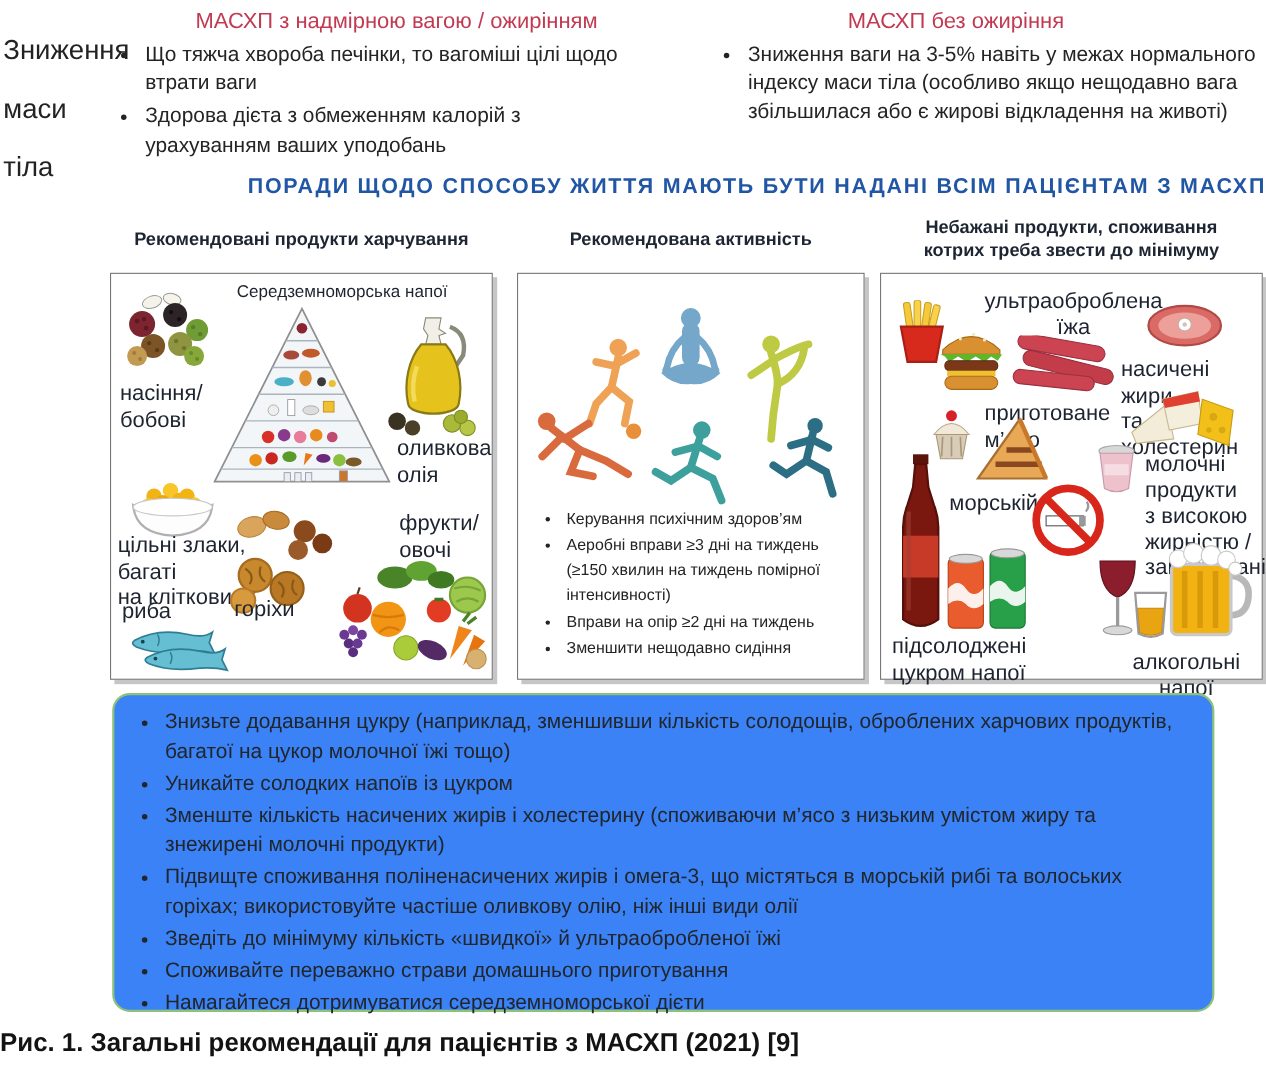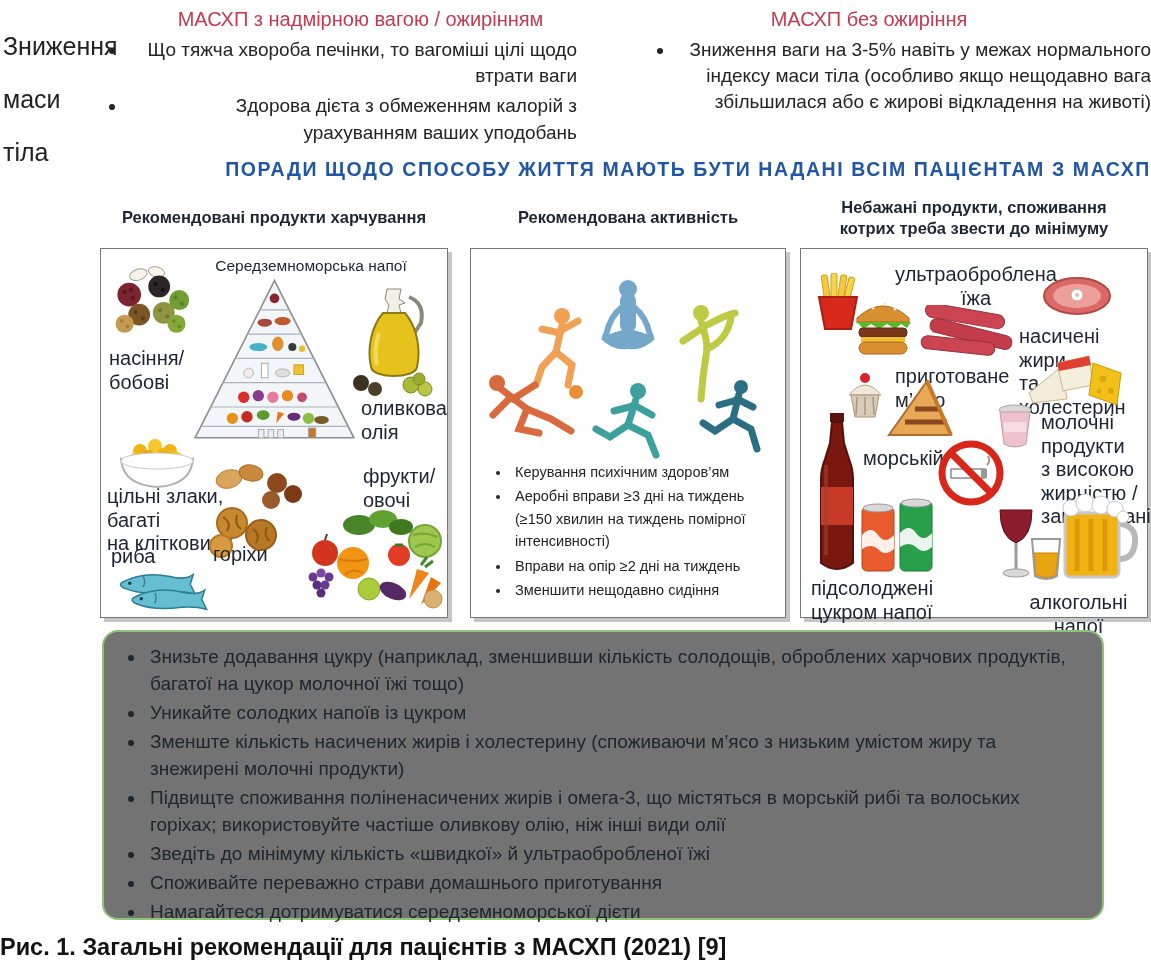--- a/index.html
+++ b/index.html
@@ -9,21 +9,21 @@
   }
   
   .top { position:absolute; top:6px; left:0; right:0; display:flex; }
   .row-label { width:96px; font-size:25px; color:#222; padding:26px 0 0 3px; }
   .row-label div { margin-bottom:24px; }
   .tcol1 { width:478px; }
   .tcol2 { flex:1; padding-left:70px; }
   .red-header { text-align:center; color:#c23a52; font-size:20px; font-weight:400; margin:2px 0 6px; }
   .tcol1 .red-header { padding-left:45px; }
   .tcol2 .red-header { padding-right:60px; }
-  .tcol ul { margin:0; padding-left:28px; font-size:19px; line-height:1.38; color:#242424;text-align:right; }
+  .tcol ul { margin:0; padding-left:28px; font-size:19px; line-height:1.38; color:#242424; }
   .tcol2 ul { max-width:492px; }
   .tcol li { margin-bottom:4px; padding-left:5px; }
   
   .main-title {
     position:absolute; top:158px; left:0; width:100%; text-align:right; margin:0;
     color:#2156a5; font-size:19.5px; font-weight:700; letter-spacing:1.6px;
   }
   
   .panel-titles { position:absolute; top:192px; left:0; right:0; height:52px; }
   .ptitle {
@@ -44,21 +44,21 @@
   .panel-avoid { left:800px; width:348px; }
   .abs { position:absolute; }
   .inner-title { position:absolute; top:8px; left:80px; right:6px; text-align:center; font-size:15.5px; color:#1d2430; }
   .plabel { position:absolute; font-size:20px; line-height:1.18; color:#1d2430; white-space:pre-line; }
   .p2list { position:absolute; left:14px; right:8px; top:212px; margin:0; padding-left:26px;
             font-size:14.5px; line-height:1.55; color:#242424; }
   .p2list li { margin-bottom:2px; padding-left:4px; }
   
   .green-box {
     position:absolute; top:630px; left:102px; width:1002px; height:290px; box-sizing:border-box;
-    background:#737373; border:2.5px solid #8fc279; border-radius:16px; padding:12px 18px 10px 10px;
+    background:#3b82f6; border:2.5px solid #8fc279; border-radius:16px; padding:12px 18px 10px 10px;
   }
   .green-box ul { margin:0; padding-left:32px; font-size:19px; line-height:1.42; color:#20262c; }
   .green-box li { margin-bottom:2px; padding-left:4px; }
   
   .caption { position:absolute; top:934px; left:0; width:1110px; text-align:left;
              font-size:23.5px; font-weight:700; color:#131313; }
   svg { display:block; }
 </style>
 </head>
 <body>

